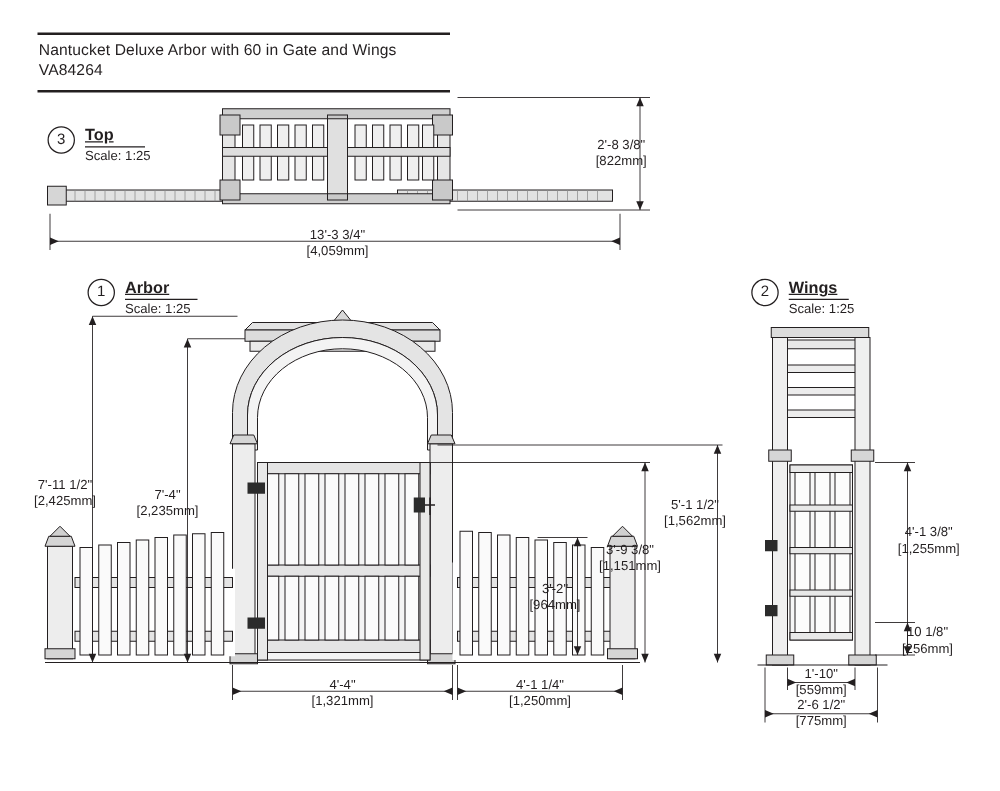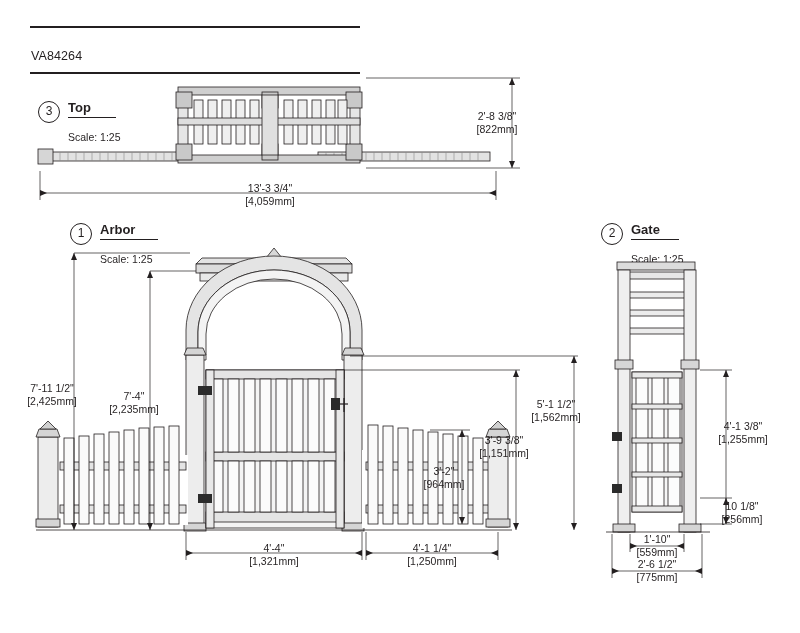--- a/index.html
+++ b/index.html
@@ -11,42 +11,43 @@
   #rule-top{left:30px;top:26px;width:330px;height:2px;}
   #rule-bot{left:30px;top:72px;width:330px;height:2px;}
   .title-text{position:absolute;left:31px;font-size:12.5px;line-height:15px;letter-spacing:.1px;color:#231f20;white-space:nowrap;}
   #title-line1{top:33px;}
   #title-line2{top:49px;}
 
   
   .callout{position:absolute;}
   .callout .circle{position:absolute;left:0;top:0;width:22px;height:22px;border:1.4px solid #231f20;border-radius:50%;box-sizing:border-box;}
   .callout .num{position:absolute;left:0;top:0;width:22px;height:22px;line-height:21px;text-align:center;font-size:12px;}
-  .callout .name{position:absolute;left:30px;top:-1px;font-size:13px;font-weight:bold;white-space:nowrap;}
+  .callout .name{position:absolute;left:30px;top:-1px;font-size:13px;font-weight:bold;white-space:nowrap;text-decoration:underline;}
   .callout .uline{position:absolute;left:30px;top:16px;height:1.4px;background:#231f20;}
-  .callout .scale{position:absolute;left:30px;top:18px;font-size:10.5px;white-space:nowrap;margin-top:12px;}
+  .callout .scale{position:absolute;left:30px;top:18px;font-size:10.5px;white-space:nowrap;}
 
   
   .dim{position:absolute;font-size:10.5px;line-height:12.5px;text-align:center;white-space:nowrap;color:#231f20;}
 
   
   .arw{position:absolute;width:0;height:0;}
   .arw.l{border-top:3px solid transparent;border-bottom:3px solid transparent;border-right:7px solid #231f20;}
   .arw.r{border-top:3px solid transparent;border-bottom:3px solid transparent;border-left:7px solid #231f20;}
   .arw.u{border-left:3px solid transparent;border-right:3px solid transparent;border-bottom:7px solid #231f20;}
   .arw.d{border-left:3px solid transparent;border-right:3px solid transparent;border-top:7px solid #231f20;}
 
   svg.draw{position:absolute;left:0;top:0;width:800px;height:633px;pointer-events:none;}
 </style>
 </head>
 <body>
 
 <div class="sheet">
 
   <div class="title-rule" id="rule-top"></div>
+  <div class="title-text" id="title-line1">Nantucket Deluxe Arbor with 60 in Gate and Wings</div>
   <div class="title-text" id="title-line2">VA84264</div>
   <div class="title-rule" id="rule-bot"></div>
 
   <div class="callout" style="left:38px;top:101px;">
     <div class="circle"></div>
     <div class="num">3</div>
     <div class="name">Top</div>
     <div class="uline" style="width:48px;"></div>
     <div class="scale">Scale: 1:25</div>
   </div>
@@ -55,21 +56,21 @@
     <div class="circle"></div>
     <div class="num">1</div>
     <div class="name">Arbor</div>
     <div class="uline" style="width:58px;"></div>
     <div class="scale">Scale: 1:25</div>
   </div>
 
   <div class="callout" style="left:601px;top:223px;">
     <div class="circle"></div>
     <div class="num">2</div>
-    <div class="name">Gate</div>
+    <div class="name">Wings</div>
     <div class="uline" style="width:48px;"></div>
     <div class="scale">Scale: 1:25</div>
   </div>
 
   <svg class="draw" viewBox="0 0 800 633">
     <defs>
       <g id="picketTop">
         <path d="M0,0 L0,-6 L3,-10 L6,-6 L6,0 Z"></path>
       </g>
     </defs>

